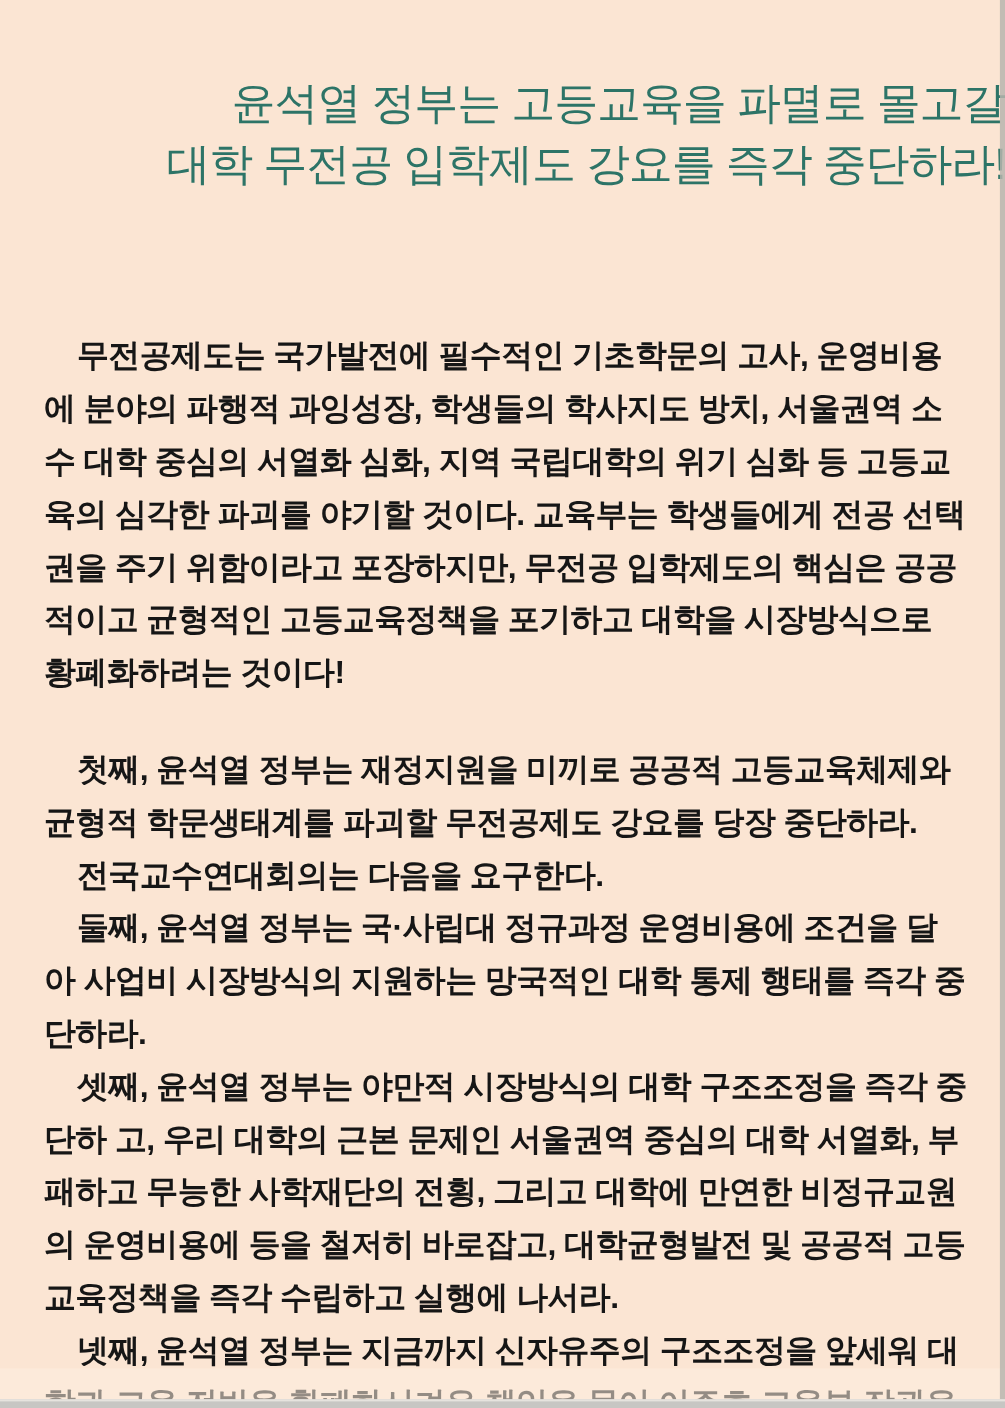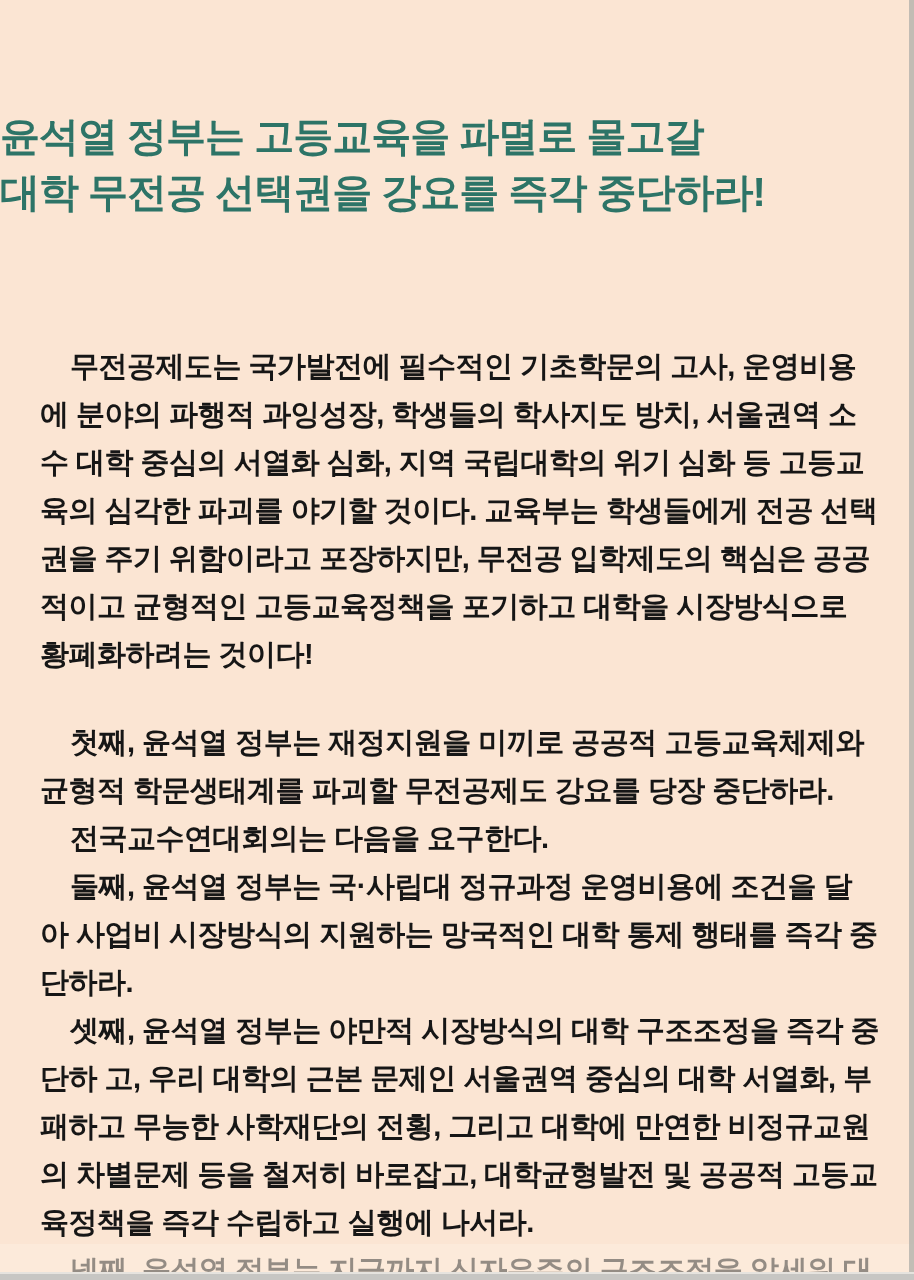--- a/index.html
+++ b/index.html
@@ -16,26 +16,26 @@
   .page {
     position: relative;
     width: 914px;
     height: 1280px;
     margin: 0 auto;
     background: var(--page-background);
     overflow: hidden;
     font-family: "Liberation Sans", "DejaVu Sans", sans-serif;
   }
   .title {
-    padding-top: 108px;
-    text-align: left;
+    padding-top: 66px;
+    text-align: right;
     color: var(--title-color);
     font-size: 40px;
     line-height: 56px;
-    font-weight: 700;
+    font-weight: 400;
     letter-spacing: -1px;
   }
   .title .t-line { display: block; }
   .body {
     margin: 122px 34px 0 40px;
     color: var(--body-text-color);
     font-size: 29px;
     line-height: 48px;
     font-weight: 700;
     letter-spacing: -0.5px;
@@ -65,29 +65,29 @@
     border-top: 2px solid var(--photo-edge-bottom-highlight);
   }
 </style>
 </head>
 <body>
 
 <div class="page">
 
   <h1 class="title">
     <span class="t-line">윤석열 정부는 고등교육을 파멸로 몰고갈</span>
-    <span class="t-line">대학 무전공 선택권을 강요를 즉각 중단하라!</span>
+    <span class="t-line">대학 무전공 입학제도 강요를 즉각 중단하라!</span>
   </h1>
 
   <div class="body">
     <p class="para intro">무전공제도는 국가발전에 필수적인 기초학문의 고사, 운영비용에 분야의 파행적 과잉성장, 학생들의 학사지도 방치, 서울권역 소수 대학 중심의 서열화 심화, 지역 국립대학의 위기 심화 등 고등교육의 심각한 파괴를 야기할 것이다. 교육부는 학생들에게 전공 선택권을 주기 위함이라고 포장하지만, 무전공 입학제도의 핵심은 공공적이고 균형적인 고등교육정책을 포기하고 대학을 시장방식으로 황폐화하려는 것이다!</p>
     <p class="para">첫째, 윤석열 정부는 재정지원을 미끼로 공공적 고등교육체제와 균형적 학문생태계를 파괴할 무전공제도 강요를 당장 중단하라.</p>
     <p class="para">전국교수연대회의는 다음을 요구한다.</p>
     <p class="para">둘째, 윤석열 정부는 국·사립대 정규과정 운영비용에 조건을 달아 사업비 시장방식의 지원하는 망국적인 대학 통제 행태를 즉각 중단하라.</p>
-    <p class="para">셋째, 윤석열 정부는 야만적 시장방식의 대학 구조조정을 즉각 중단하 고, 우리 대학의 근본 문제인 서울권역 중심의 대학 서열화, 부패하고 무능한 사학재단의 전횡, 그리고 대학에 만연한 비정규교원의 차별문제 등을 철저히 바로잡고, 대학균형발전 및 공공적 고등교육정책을 즉각 수립하고 실행에 나서라.</p>
+    <p class="para">셋째, 윤석열 정부는 야만적 시장방식의 대학 구조조정을 즉각 중단하 고, 우리 대학의 근본 문제인 서울권역 중심의 대학 서열화, 부패하고 무능한 사학재단의 전횡, 그리고 대학에 만연한 비정규교원의 운영비용에 등을 철저히 바로잡고, 대학균형발전 및 공공적 고등교육정책을 즉각 수립하고 실행에 나서라.</p>
     <p class="para">넷째, 윤석열 정부는 지금까지 신자유주의 구조조정을 앞세워 대학과 교육 전반을 황폐화시켜온 책임을 물어 이주호 교육부 장관을 즉각 파면하라.</p>
   </div>
 
   <div class="edge-fade"></div>
   <div class="edge-right"></div>
   <div class="edge-bottom"></div>
 
 </div>
 
 </body></html>

